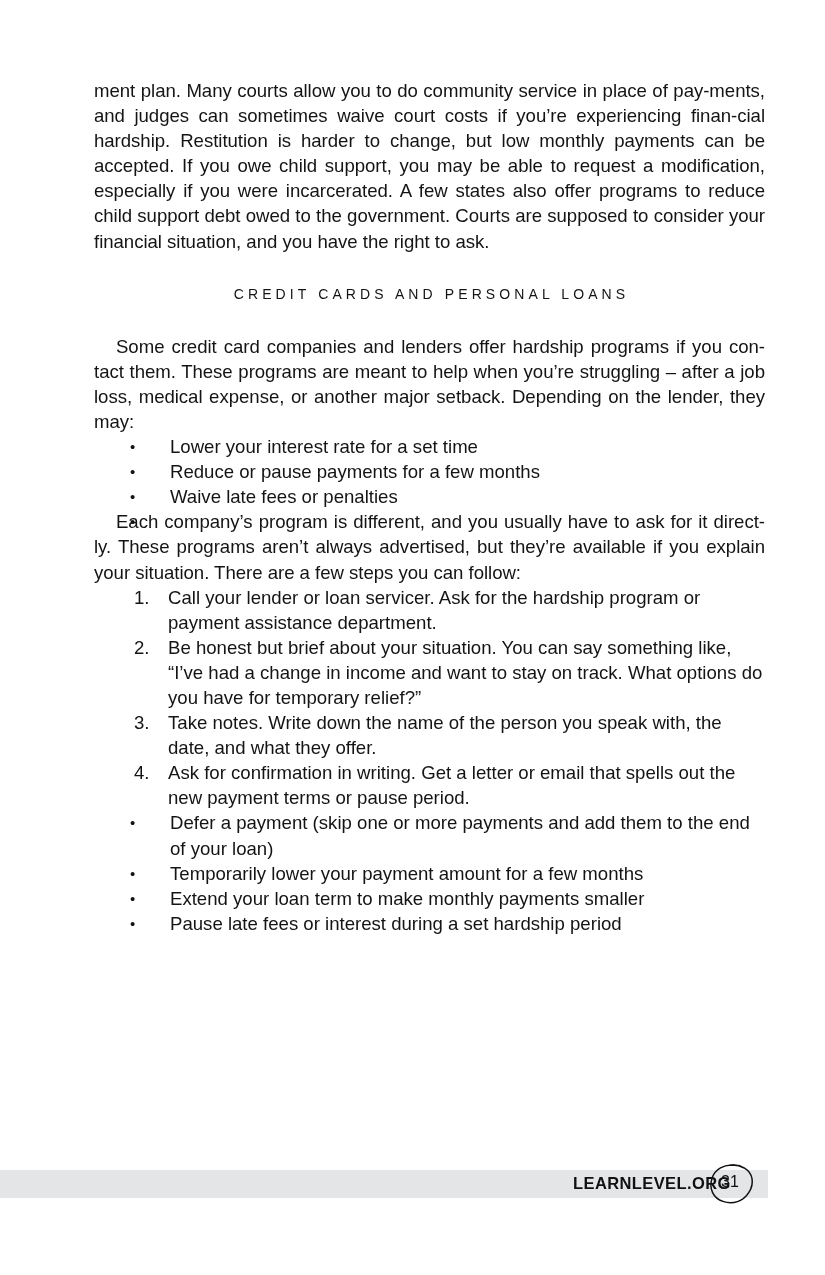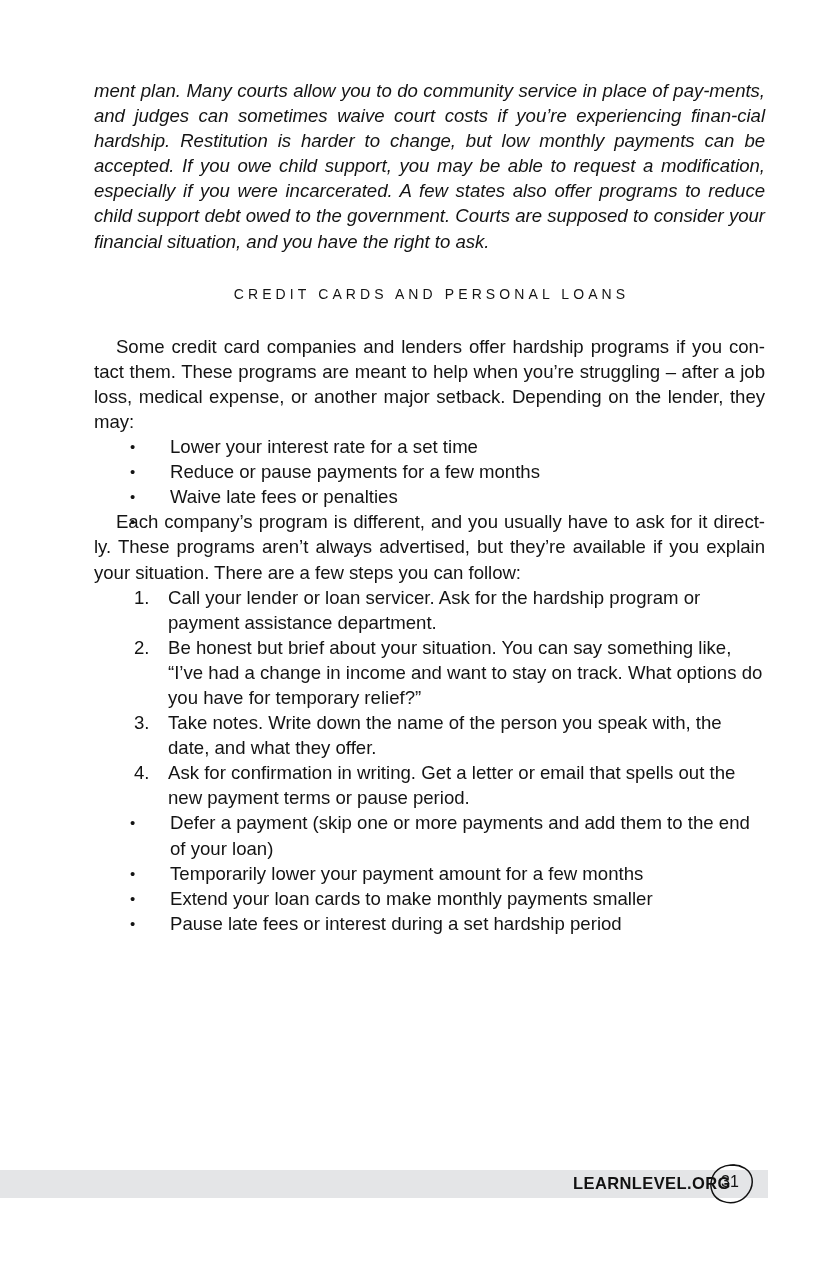--- a/index.html
+++ b/index.html
@@ -38,21 +38,20 @@
     text-justify: inter-word;
     hyphens: manual;
     color: #141414;
     letter-spacing: -0.03px;
   }
   p.body-para.indent {
     text-indent: 22px;
   }
   p.body-para.noindent {
     text-indent: 0;
-    font-style: italic;
   }
 
   h2.section-heading {
     margin: 0;
     font-size: 14px;
     font-weight: 500;
     letter-spacing: 4.1px;
     text-align: center;
     color: #141414;
     padding-left: 4px;
@@ -203,21 +202,21 @@
       <li>
         <span class="bullet-mark">•</span>
         <span>Defer a payment (skip one or more payments and add them to the end of your loan)</span>
       </li>
       <li>
         <span class="bullet-mark">•</span>
         <span>Temporarily lower your payment amount for a few months</span>
       </li>
       <li>
         <span class="bullet-mark">•</span>
-        <span>Extend your loan cards to make monthly payments smaller</span>
+        <span>Extend your loan term to make monthly payments smaller</span>
       </li>
       <li>
         <span class="bullet-mark">•</span>
         <span>Pause late fees or interest during a set hardship period</span>
       </li>
     </ul>
 
 
   </div>
 

